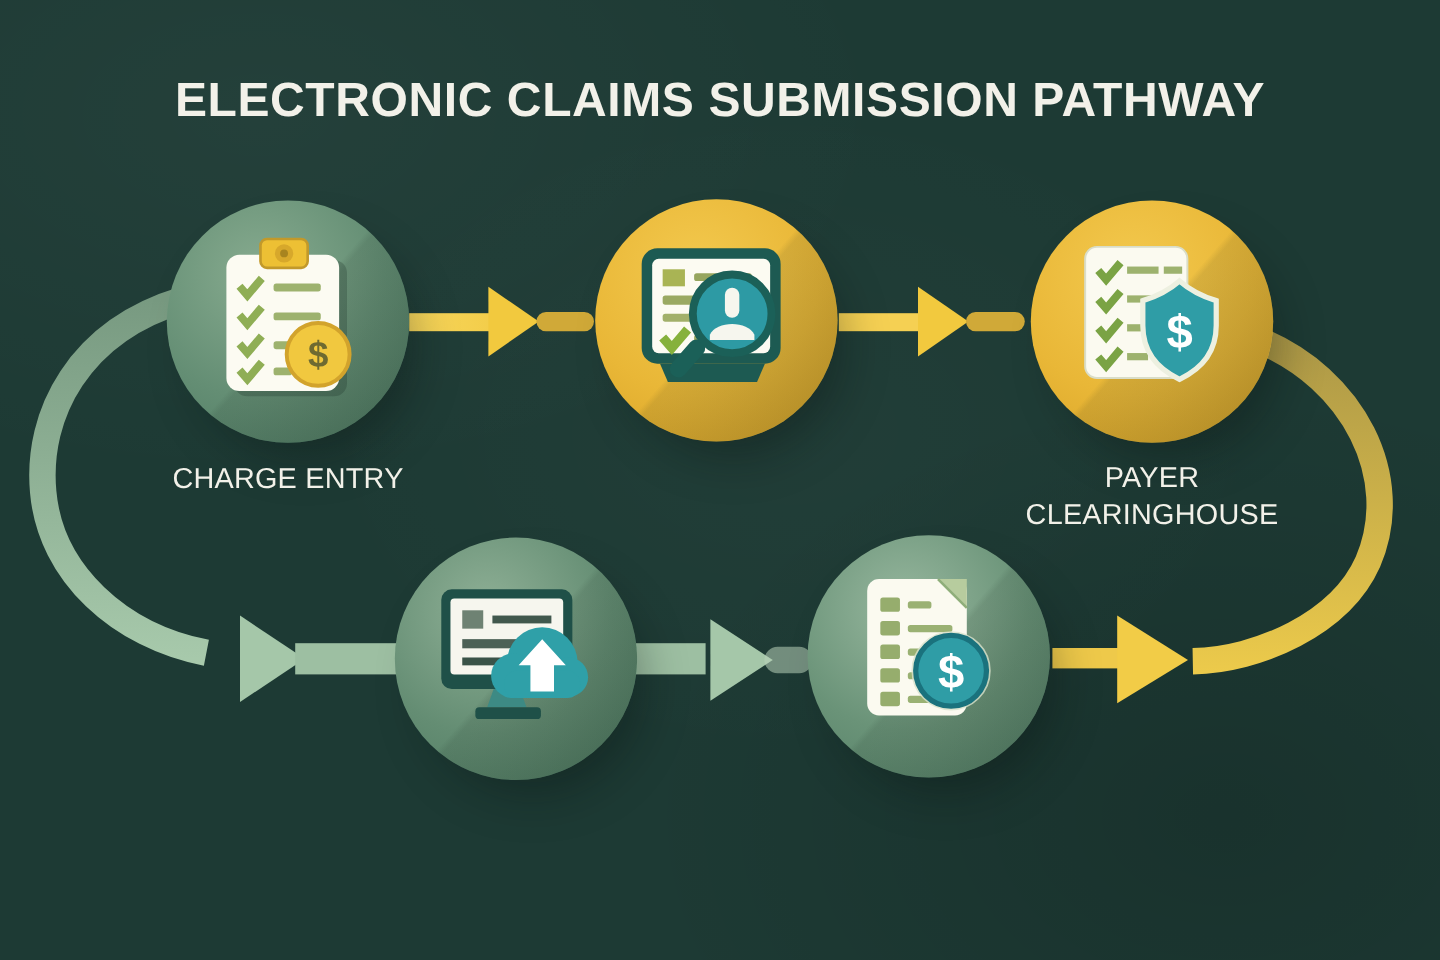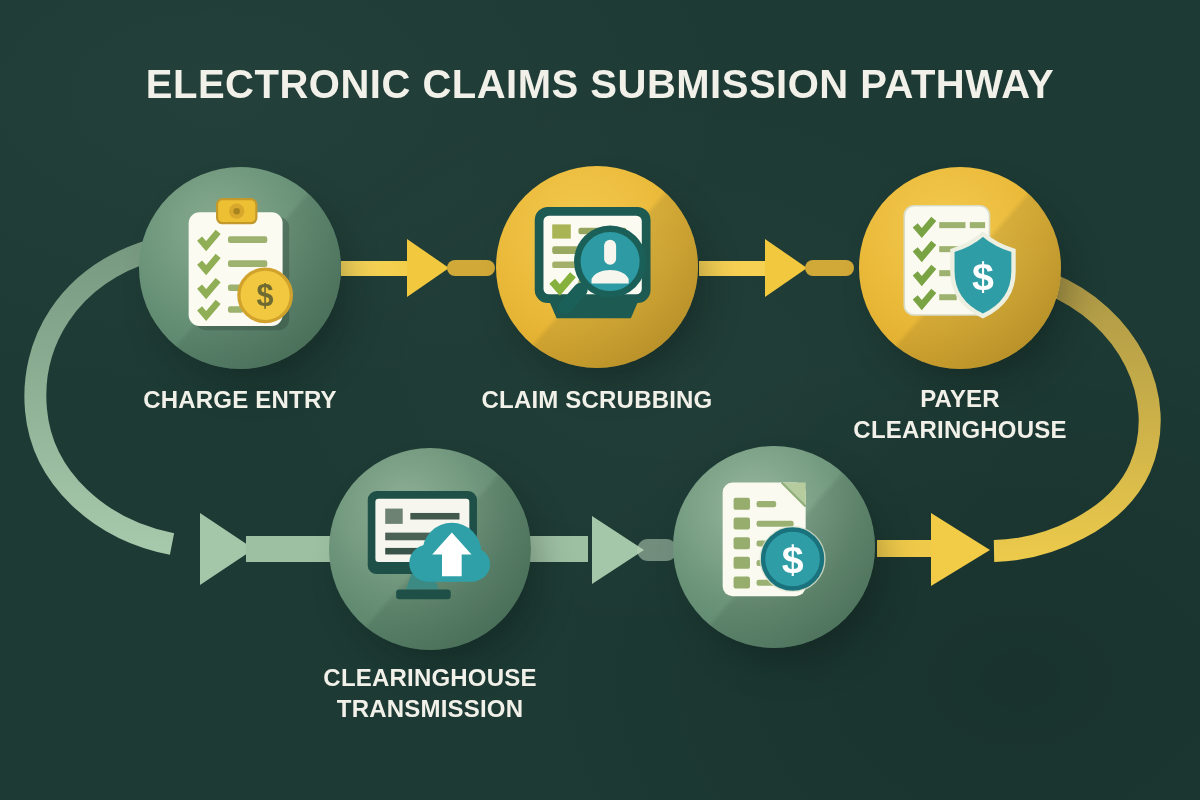--- a/index.html
+++ b/index.html
@@ -32,21 +32,21 @@
     content:"";position:absolute;inset:0;border-radius:50%;
     background:linear-gradient(131deg, rgba(0,0,0,0) 50%, rgba(14,28,21,0.10) 52%, rgba(14,28,21,0.22) 100%);
   }
   .c-green-a{background:radial-gradient(circle at 38% 30%, #87ab8f 0%, #648e74 55%, #4d7961 100%);}
   .c-green-b{background:radial-gradient(circle at 38% 30%, #8fb096 0%, #648d73 55%, #4c785f 100%);}
   .c-green-c{background:radial-gradient(circle at 40% 30%, #97b79e 0%, #6a9378 55%, #527e65 100%);}
   .c-yellow {background:radial-gradient(circle at 42% 30%, #f3c94e 0%, #e9b737 55%, #d7a226 100%);}
   .icon{width:142px;height:142px;position:relative;z-index:3;}
   .step-label{
     position:absolute;transform:translateX(-50%);
-    color:#f2f1e9;font-size:24px;font-weight:700;line-height:1.3;
+    color:#f2f1e9;font-size:24px;font-weight:400;line-height:1.3;
     text-align:center;letter-spacing:0.2px;z-index:2;
   }
   .glyph{font-family:"Liberation Sans",sans-serif;font-weight:700;}
 </style>
 </head>
 <body>
 
 <div class="stage">
 
   <div class="title">ELECTRONIC CLAIMS SUBMISSION PATHWAY</div>
@@ -120,21 +120,20 @@
       <rect x="24" y="46" width="56" height="7" rx="2" fill="#9aa962"></rect>
       <rect x="24" y="60" width="42" height="6" rx="2" fill="#a2b06a"></rect>
       <path d="M24 78 l7 8 l12 -14" stroke="#86b13c" stroke-width="7" fill="none"></path>
       <rect x="48" y="76" width="30" height="6" rx="2" fill="#9aa962"></rect>
       <line x1="50" y1="86" x2="36" y2="102" stroke="#1b6058" stroke-width="13" stroke-linecap="round"></line>
       <circle cx="77" cy="60" r="30" fill="#2d9aa4" stroke="#1b6058" stroke-width="6"></circle>
       <rect x="71.5" y="40" width="11" height="23" rx="5.5" fill="#f6f6ee"></rect>
       <path d="M60 76 c5 -11 29 -11 34 0 l0 4 h-34 z" fill="#f6f6ee"></path>
     </svg>
   </div>
-  <div class="step-label" style="left:597px;top:384px;width:320px">CLAIM SCRUBBING</div>
 
   <div class="circle c-yellow" style="left:859px;top:167px">
     <svg class="icon" viewBox="0 0 130 130">
       <rect x="14" y="8" width="78" height="100" rx="9" fill="#fbfaf0" stroke="#d9ddc8" stroke-width="1.5"></rect>
       <path d="M24 26 l6 7 l11 -13" stroke="#7aa344" stroke-width="6" fill="none"></path>
       <rect x="46" y="23" width="24" height="5.5" fill="#9db26e"></rect>
         <rect x="74" y="23" width="14" height="5.5" fill="#9db26e"></rect>
       <path d="M24 48 l6 7 l11 -13" stroke="#7aa344" stroke-width="6" fill="none"></path>
       <rect x="46" y="45" width="24" height="5.5" fill="#9db26e"></rect>
         <rect x="74" y="45" width="14" height="5.5" fill="#9db26e"></rect>
@@ -158,21 +157,20 @@
       <rect x="24" y="64" width="40" height="6" fill="#3a5348"></rect>
       <path d="M48 88 h20 l5 14 h-30 z" fill="#3d8a84"></path>
       <rect x="34" y="102" width="50" height="9" rx="3" fill="#1f5048"></rect>
       <circle cx="85" cy="68" r="27" fill="#2fa0a8"></circle>
       <circle cx="63" cy="78" r="17" fill="#2fa0a8"></circle>
       <circle cx="105" cy="79" r="15" fill="#2fa0a8"></circle>
       <rect x="56" y="74" width="58" height="21" rx="10" fill="#2fa0a8"></rect>
       <path d="M85 50 L103 70 H94 V90 H76 V70 H67 Z" fill="#ffffff"></path>
     </svg>
   </div>
-  <div class="step-label" style="left:430px;top:662px;width:280px">CLEARINGHOUSE TRANSMISSION</div>
 
   <div class="circle c-green-c" style="left:673px;top:446px">
     <svg class="icon" viewBox="0 0 130 130">
       <rect x="18" y="6" width="76" height="104" rx="9" fill="#fbfaf0"></rect>
       <path d="M72 6 L94 28 L94 6 Z" fill="#b7cc9e"></path>
       <path d="M72 6 L94 28" stroke="#8fae7a" stroke-width="2" fill="none"></path>
       <rect x="28" y="20" width="15" height="11" rx="2" fill="#96ad6d"></rect>
         <rect x="49" y="23" width="18" height="5.5" rx="2" fill="#9ab173"></rect>
       <rect x="28" y="38" width="15" height="11" rx="2" fill="#96ad6d"></rect>
         <rect x="49" y="41" width="34" height="5.5" rx="2" fill="#9ab173"></rect>

